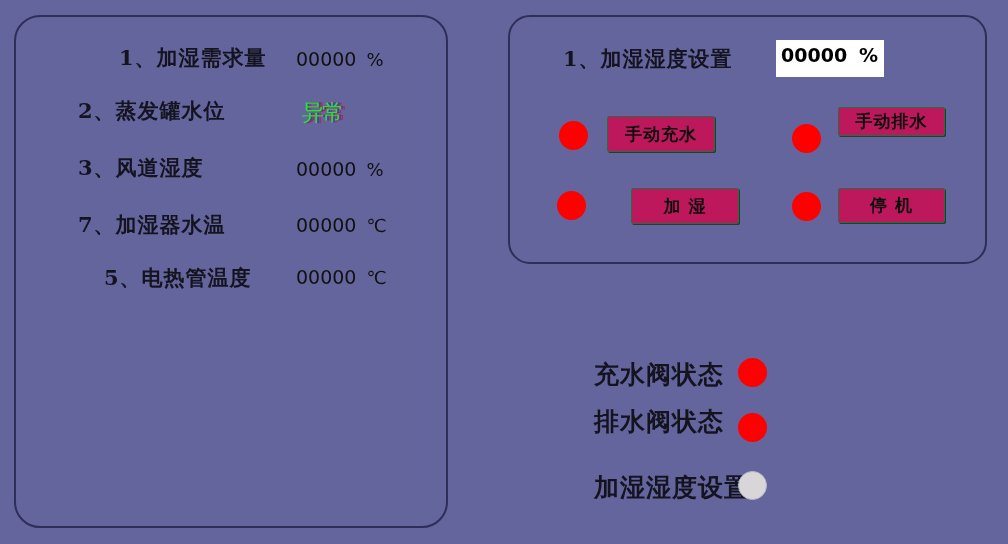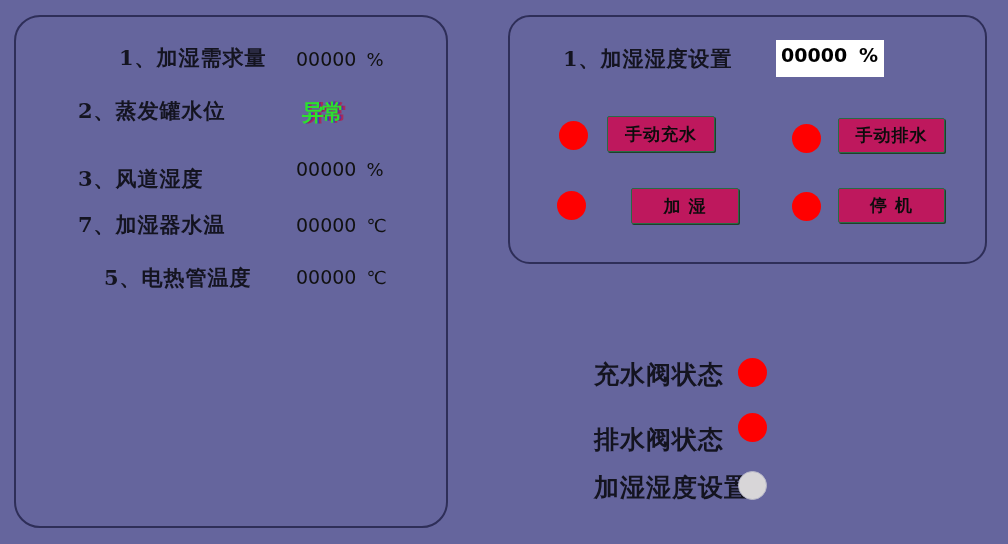--- a/index.html
+++ b/index.html
@@ -20,21 +20,21 @@
   .label {
     position:absolute; font-size:21px; font-weight:bold; white-space:nowrap;
     letter-spacing:1px; color:#141420;
   }
   .value {
     position:absolute; font-family:"DejaVu Sans", sans-serif;
     font-size:19px; color:#111; white-space:nowrap;
   }
   .unit { margin-left:10px; font-size:18px; }
   .alarm-text {
-    position:absolute; font-size:22px; font-weight:bold; color:#2ee02e;
+    position:absolute; font-size:22px; font-weight:normal; color:#2ee02e;
     letter-spacing:-2px;
     text-shadow: 4px 0 0 rgba(220,0,40,0.55), 2px 0 0 rgba(20,20,220,0.5);
   }
   .setbox {
     position:absolute; left:776px; top:40px; width:108px; height:37px;
     background:#ffffff; box-sizing:border-box; padding:4px 0 0 5px;
     font-family:"DejaVu Sans", sans-serif; font-size:19px; font-weight:bold; color:#000;
   }
   .btn {
     position:absolute; box-sizing:border-box;
@@ -60,44 +60,44 @@
 
 <div class="panel" id="left-panel"></div>
 <div class="panel" id="right-panel"></div>
 
 <span class="label" style="left:78px;top:44px;margin-left:41px;">1、加湿需求量</span>
 <span class="value" style="left:296px;top:48px;"><span>00000</span><span class="unit">%</span></span>
 
 <span class="label" style="left:78px;top:97px;">2、蒸发罐水位</span>
 <span class="alarm-text" style="left:302px;top:98px;">异常</span>
 
-<span class="label" style="left:78px;top:165px;">3、风道湿度</span>
+<span class="label" style="left:78px;top:154px;">3、风道湿度</span>
 <span class="value" style="left:296px;top:158px;"><span>00000</span><span class="unit">%</span></span>
 
 <span class="label" style="left:78px;top:211px;">7、加湿器水温</span>
 <span class="value" style="left:296px;top:214px;"><span>00000</span><span class="unit">℃</span></span>
 
 <span class="label" style="left:80px;top:264px;margin-left:24px;">5、电热管温度</span>
 <span class="value" style="left:296px;top:266px;"><span>00000</span><span class="unit">℃</span></span>
 
 <span class="label" style="left:563px;top:45px;text-align:center;">1、加湿湿度设置</span>
 <div class="setbox"><span>00000</span><span style="margin-left:12px;">%</span></div>
 
 <div class="lamp red" style="left:559px;top:121px;"></div>
 <div class="btn" style="left:607px;top:116px;width:108px;height:36px;">手动充水</div>
 
 <div class="lamp red" style="left:792px;top:124px;"></div>
-<div class="btn" style="left:838px;top:118px;width:107px;height:35px;">手动排水</div>
+<div class="btn" style="left:838px;top:107px;width:107px;height:29px;">手动排水</div>
 
 <div class="lamp red" style="left:557px;top:191px;"></div>
 <div class="btn" style="left:607px;top:188px;width:108px;height:36px;margin-left:24px;">加 湿</div>
 
 <div class="lamp red" style="left:792px;top:192px;"></div>
 <div class="btn" style="left:838px;top:188px;width:107px;height:35px;text-align:center;">停 机</div>
 
 <span class="status-label" style="left:594px;top:358px;">充水阀状态</span>
 <div class="lamp red" style="left:738px;top:358px;"></div>
 
-<span class="status-label" style="left:594px;top:423px;">排水阀状态</span>
+<span class="status-label" style="left:594px;top:405px;">排水阀状态</span>
 <div class="lamp red" style="left:738px;top:413px;"></div>
 
 <span class="status-label" style="left:594px;top:471px;">加湿湿度设置</span>
 <div class="lamp gray" style="left:738px;top:471px;"></div>
 
 </body></html>

